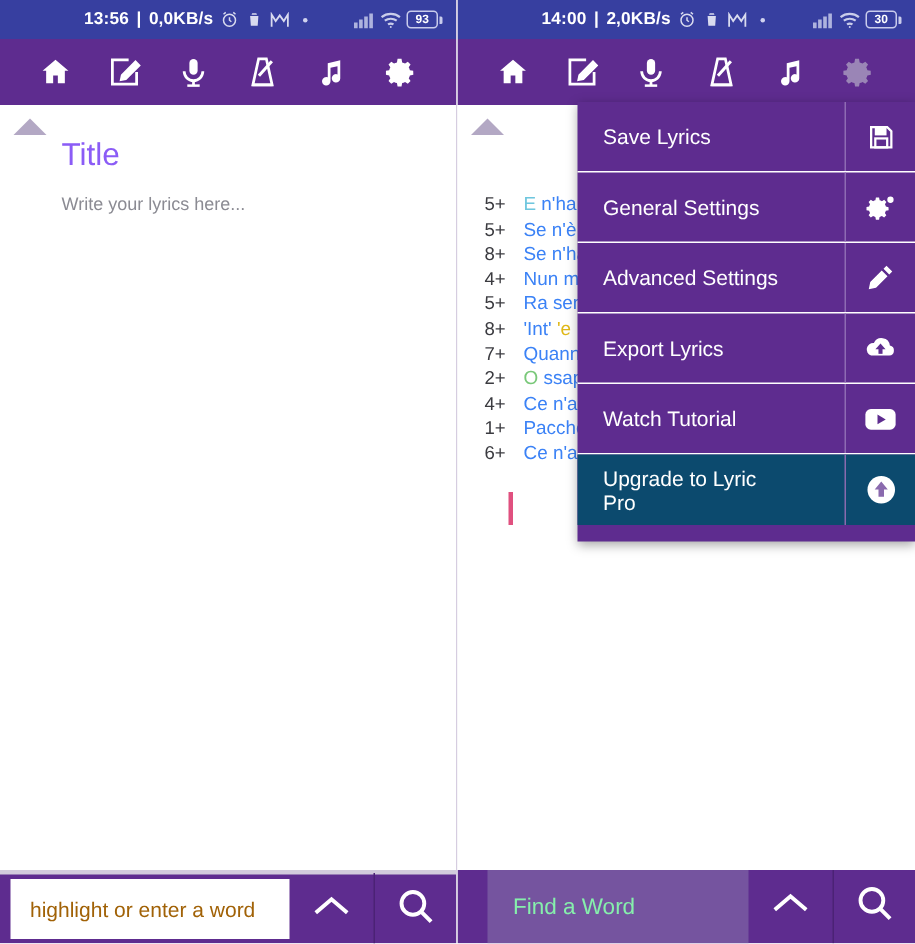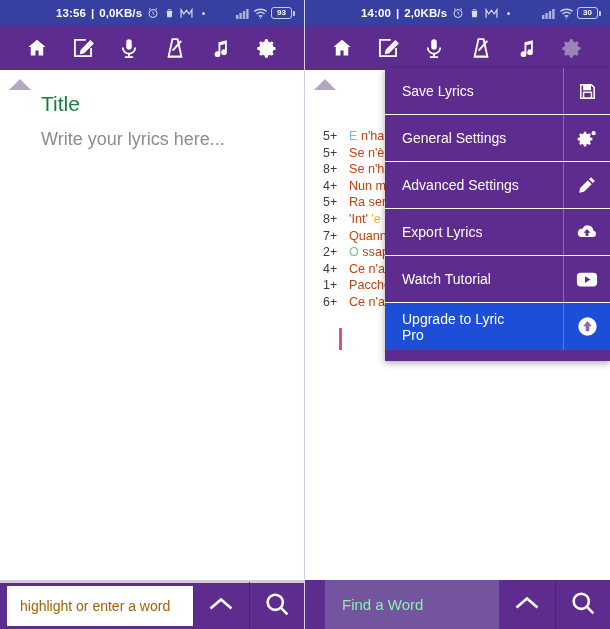--- a/index.html
+++ b/index.html
@@ -48,39 +48,39 @@
   .content { position: relative; height: 559px; background:#fff; }
   .scroll-up, .scroll-dn {
     position: absolute; left: 9px; width: 0; height: 0;
     border-left: 11px solid transparent; border-right: 11px solid transparent;
   }
   .scroll-up { top: 9px; border-bottom: 11px solid #b3a8c4; }
   .scroll-dn { bottom: 15px; border-top: 11px solid #b3a8c4; }
 
   .title-ph {
     position:absolute; left: 41px; top: 22px;
-    font-size: 21px; color: #15803d; font-weight: 400;
+    font-size: 21px; color: #8b5cf6; font-weight: 400;
   }
   .lyrics-ph {
     position:absolute; left: 41px; top: 59px;
-    font-size: 18px; color: #8b8b93;
+    font-size: 12px; color: #8b8b93;
   }
 
   
   .doc-title {
     position:absolute; left: 0; right: 0; top: 20px; text-align:center;
     font-size: 22px; color: #1d1d1f; padding-left: 36px;
   }
   .lines { position:absolute; left: 18px; top: 59px; right: 0; }
   .line {
     display: flex; align-items: baseline; height: 16.6px;
     font-size: 12.6px; color: #232326; white-space: nowrap;
   }
   .cnt { width: 26px; color:#3b3b40; font-size: 12.4px; }
-  .lx { color:#c2410c; }
+  .lx { color:#3b82f6; }
   .c-blue { color:#6ec6de; }
   .c-gold { color:#e0b818; }
   .c-green { color:#79c879; }
   .caret {
     position:absolute; left: 34px; top: 258px;
     width: 2.5px; height: 22px; background:#e0507f;
   }
 
   
   .bottombar {
@@ -114,21 +114,21 @@
     height: 47px; display:flex; align-items:center;
     border-bottom: 1.5px solid #ffffff; position: relative;
   }
   .menu-item .mlabel {
     flex:1; padding-left: 17px; color:#ffffff; font-size: 14px;
   }
   .menu-item .micon {
     width: 47px; display:flex; align-items:center; justify-content:center;
     border-left: 1.5px solid #8e6bb3; height: 100%;
   }
-  .menu-item.pro { background:#1d4ed8; border-bottom: none; gap: 36px; }
+  .menu-item.pro { background:#0c4a6e; border-bottom: none; gap: 36px; }
   .menu-item.pro .micon { border-left-color: #8a6aae; }
 </style>
 </head>
 <body>
 
 <div class="screen">
 
   <div class="panel left">
 
     <div class="statusbar">

